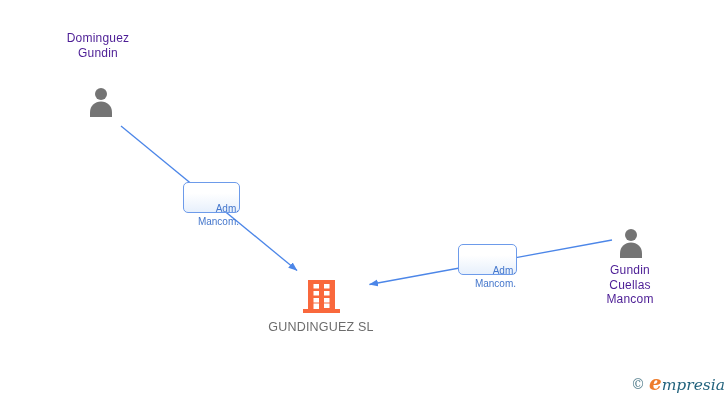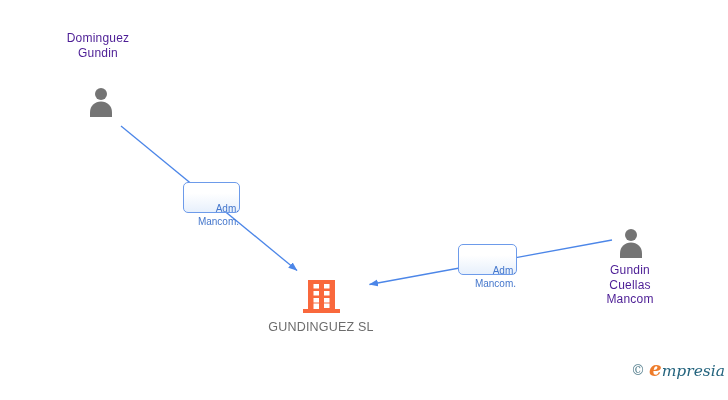--- a/index.html
+++ b/index.html
@@ -63,21 +63,21 @@
     width: 140px;
     text-align: center;
     font-size: 12.5px;
     font-weight: normal;
     color: #6c6c6c;
     letter-spacing: 0.2px;
   }
   .watermark {
     position: absolute;
     right: 3px;
-    bottom: 19px;
+    bottom: 5px;
     z-index: 4;
     font-family: "DejaVu Serif", serif;
     font-style: italic;
     white-space: nowrap;
     cursor: pointer;
   }
   .watermark .copy {
     font-style: normal;
     font-size: 14px;
     color: #57808f;

